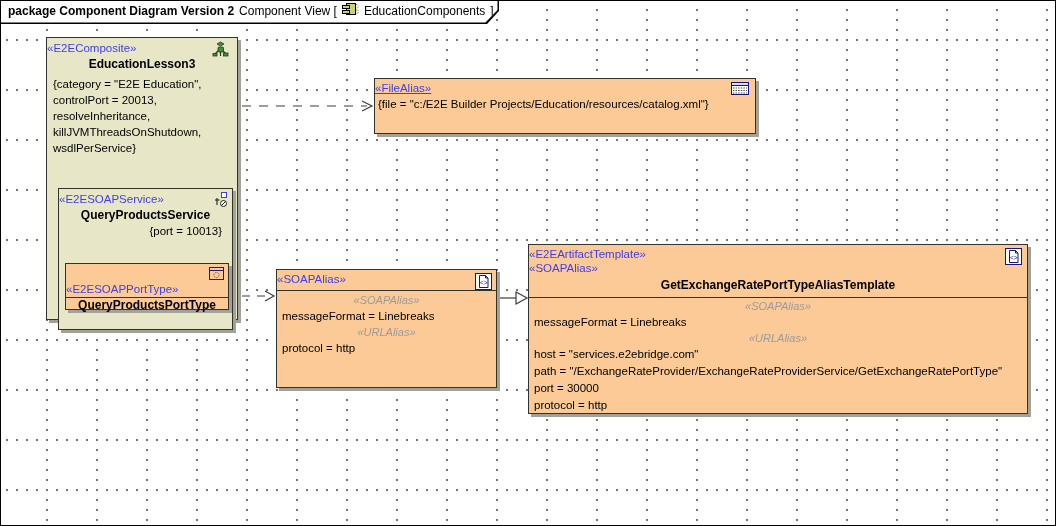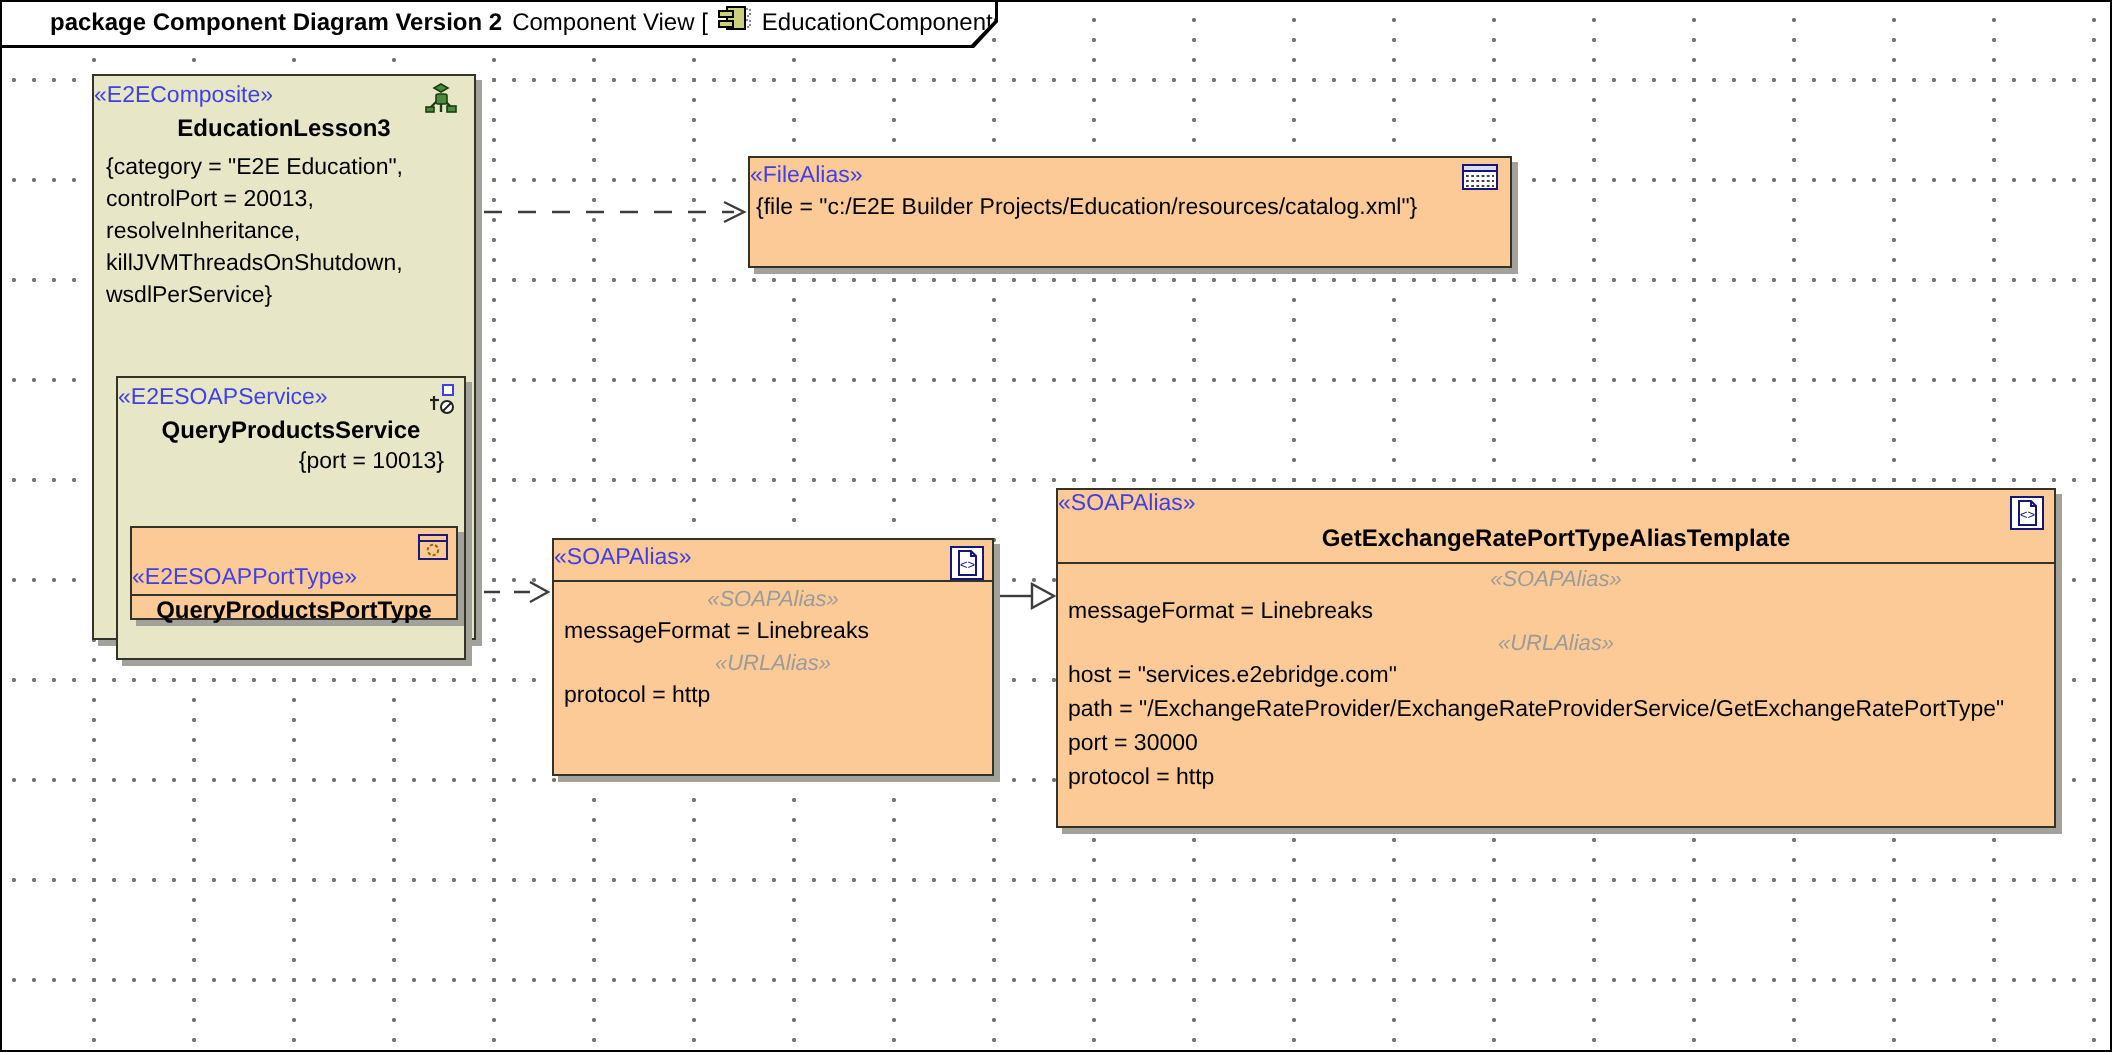--- a/index.html
+++ b/index.html
@@ -13,21 +13,21 @@
       radial-gradient(circle at 1px 1px, #757575 0.9px, transparent 1.2px);
     background-size:10px 50px, 50px 10px;
     background-position:5px 38px, 45px 8px;
   }
 
   
   .tab { position:absolute; top:0; left:0; width:498px; height:23px; z-index:6;
          background:#000; clip-path:polygon(0 0,100% 0,100% 10px,calc(100% - 12px) 100%,0 100%); }
   .tab-in { position:absolute; top:0; left:0; right:1.5px; bottom:1.5px; background:#fff;
             clip-path:polygon(0 0,100% 0,100% 9px,calc(100% - 12px) 100%,0 100%);
-            display:flex; align-items:center; gap:5px; padding:0 0 2px 24px;
+            display:flex; align-items:center; gap:5px; padding:0 0 2px 7px;
             font-size:12px; color:#000; white-space:nowrap; }
   .tab-bold { font-weight:bold; }
 
   .node { position:absolute; border:1px solid #33332a; box-shadow:3px 3px 0 #a2a29a;
           font-size:11.5px; color:#000; z-index:2; }
   .beige { background:#e7e7c7; }
   .orange { background:#fbca97; }
 
   .stereo { text-align:left; color:#4040e6; padding-top:3px; line-height:15px; white-space:nowrap; }
   .nname  { text-align:center; font-weight:bold; font-size:12px; line-height:16px; white-space:nowrap; }
@@ -115,21 +115,21 @@
     <div class="nname">QueryProductsPortType</div>
     <div class="sep" style="position:absolute; left:0; right:0; bottom:11px;"></div>
     <span class="corner-icon"><svg width="15" height="13" viewBox="0 0 15 13">
       <rect x="0.5" y="0.5" width="14" height="12" fill="#fbca97" stroke="#1a1a7a"></rect>
       <line x1="0.5" y1="3.5" x2="14.5" y2="3.5" stroke="#1a1a7a"></line>
       <circle cx="7.5" cy="8" r="2.6" fill="none" stroke="#8a6a10" stroke-dasharray="1.6,1"></circle>
     </svg></span>
   </div>
 
   <div class="node orange" style="left:373px; top:77px; width:382px; height:56px;">
-    <div class="stereo" style="padding-top:2px;">«FileAlias»</div>
+    <div class="stereo" style="padding-top:2px;text-decoration:underline;">«FileAlias»</div>
     <div class="prop" style="padding-left:3px;">{file = "c:/E2E Builder Projects/Education/resources/catalog.xml"}</div>
     <span class="corner-icon" style="right:6px;"><svg width="18" height="13" viewBox="0 0 18 13">
       <rect x="0.5" y="0.5" width="17" height="12" fill="#fff" stroke="#15157a"></rect>
       <rect x="0.5" y="0.5" width="17" height="3" fill="#dcdcf2" stroke="#15157a"></rect>
       <line x1="2" y1="6" x2="16" y2="6" stroke="#444" stroke-dasharray="1.4,1.2"></line>
       <line x1="2" y1="8.5" x2="16" y2="8.5" stroke="#444" stroke-dasharray="1.4,1.2"></line>
       <line x1="2" y1="11" x2="16" y2="11" stroke="#444" stroke-dasharray="1.4,1.2"></line>
     </svg></span>
   </div>
 
@@ -144,20 +144,21 @@
     </div>
     <span class="corner-icon"><svg width="17" height="17" viewBox="0 0 17 17">
       <rect x="0.5" y="0.5" width="16" height="16" fill="#fff" stroke="#15157a"></rect>
       <path d="M4.5 2.5 h6 l2.5 2.5 v9.5 h-8.5 z" fill="#fff" stroke="#15157a"></path>
       <path d="M10.5 2.5 v2.5 h2.5" fill="none" stroke="#15157a"></path>
       <text x="5" y="11.5" font-size="6.5" font-family="Liberation Sans, sans-serif" fill="#15157a">&lt;&gt;</text>
     </svg></span>
   </div>
 
   <div class="node orange" style="left:527px; top:243px; width:500px; height:170px;">
+    <div class="stereo" style="padding-top:2px; line-height:14px;">«E2EArtifactTemplate»</div>
     <div class="stereo" style="padding-top:0; line-height:15px;">«SOAPAlias»</div>
     <div class="nname" style="line-height:18px;">GetExchangeRatePortTypeAliasTemplate</div>
     <div class="sep" style="margin-top:3px;"></div>
     <div style="padding-top:1px;">
       <div class="sec-h">«SOAPAlias»</div>
       <div class="prop">messageFormat = Linebreaks</div>
       <div class="sec-h">«URLAlias»</div>
       <div class="prop">host = "services.e2ebridge.com"</div>
       <div class="prop">path = "/ExchangeRateProvider/ExchangeRateProviderService/GetExchangeRatePortType"</div>
       <div class="prop">port = 30000</div>

